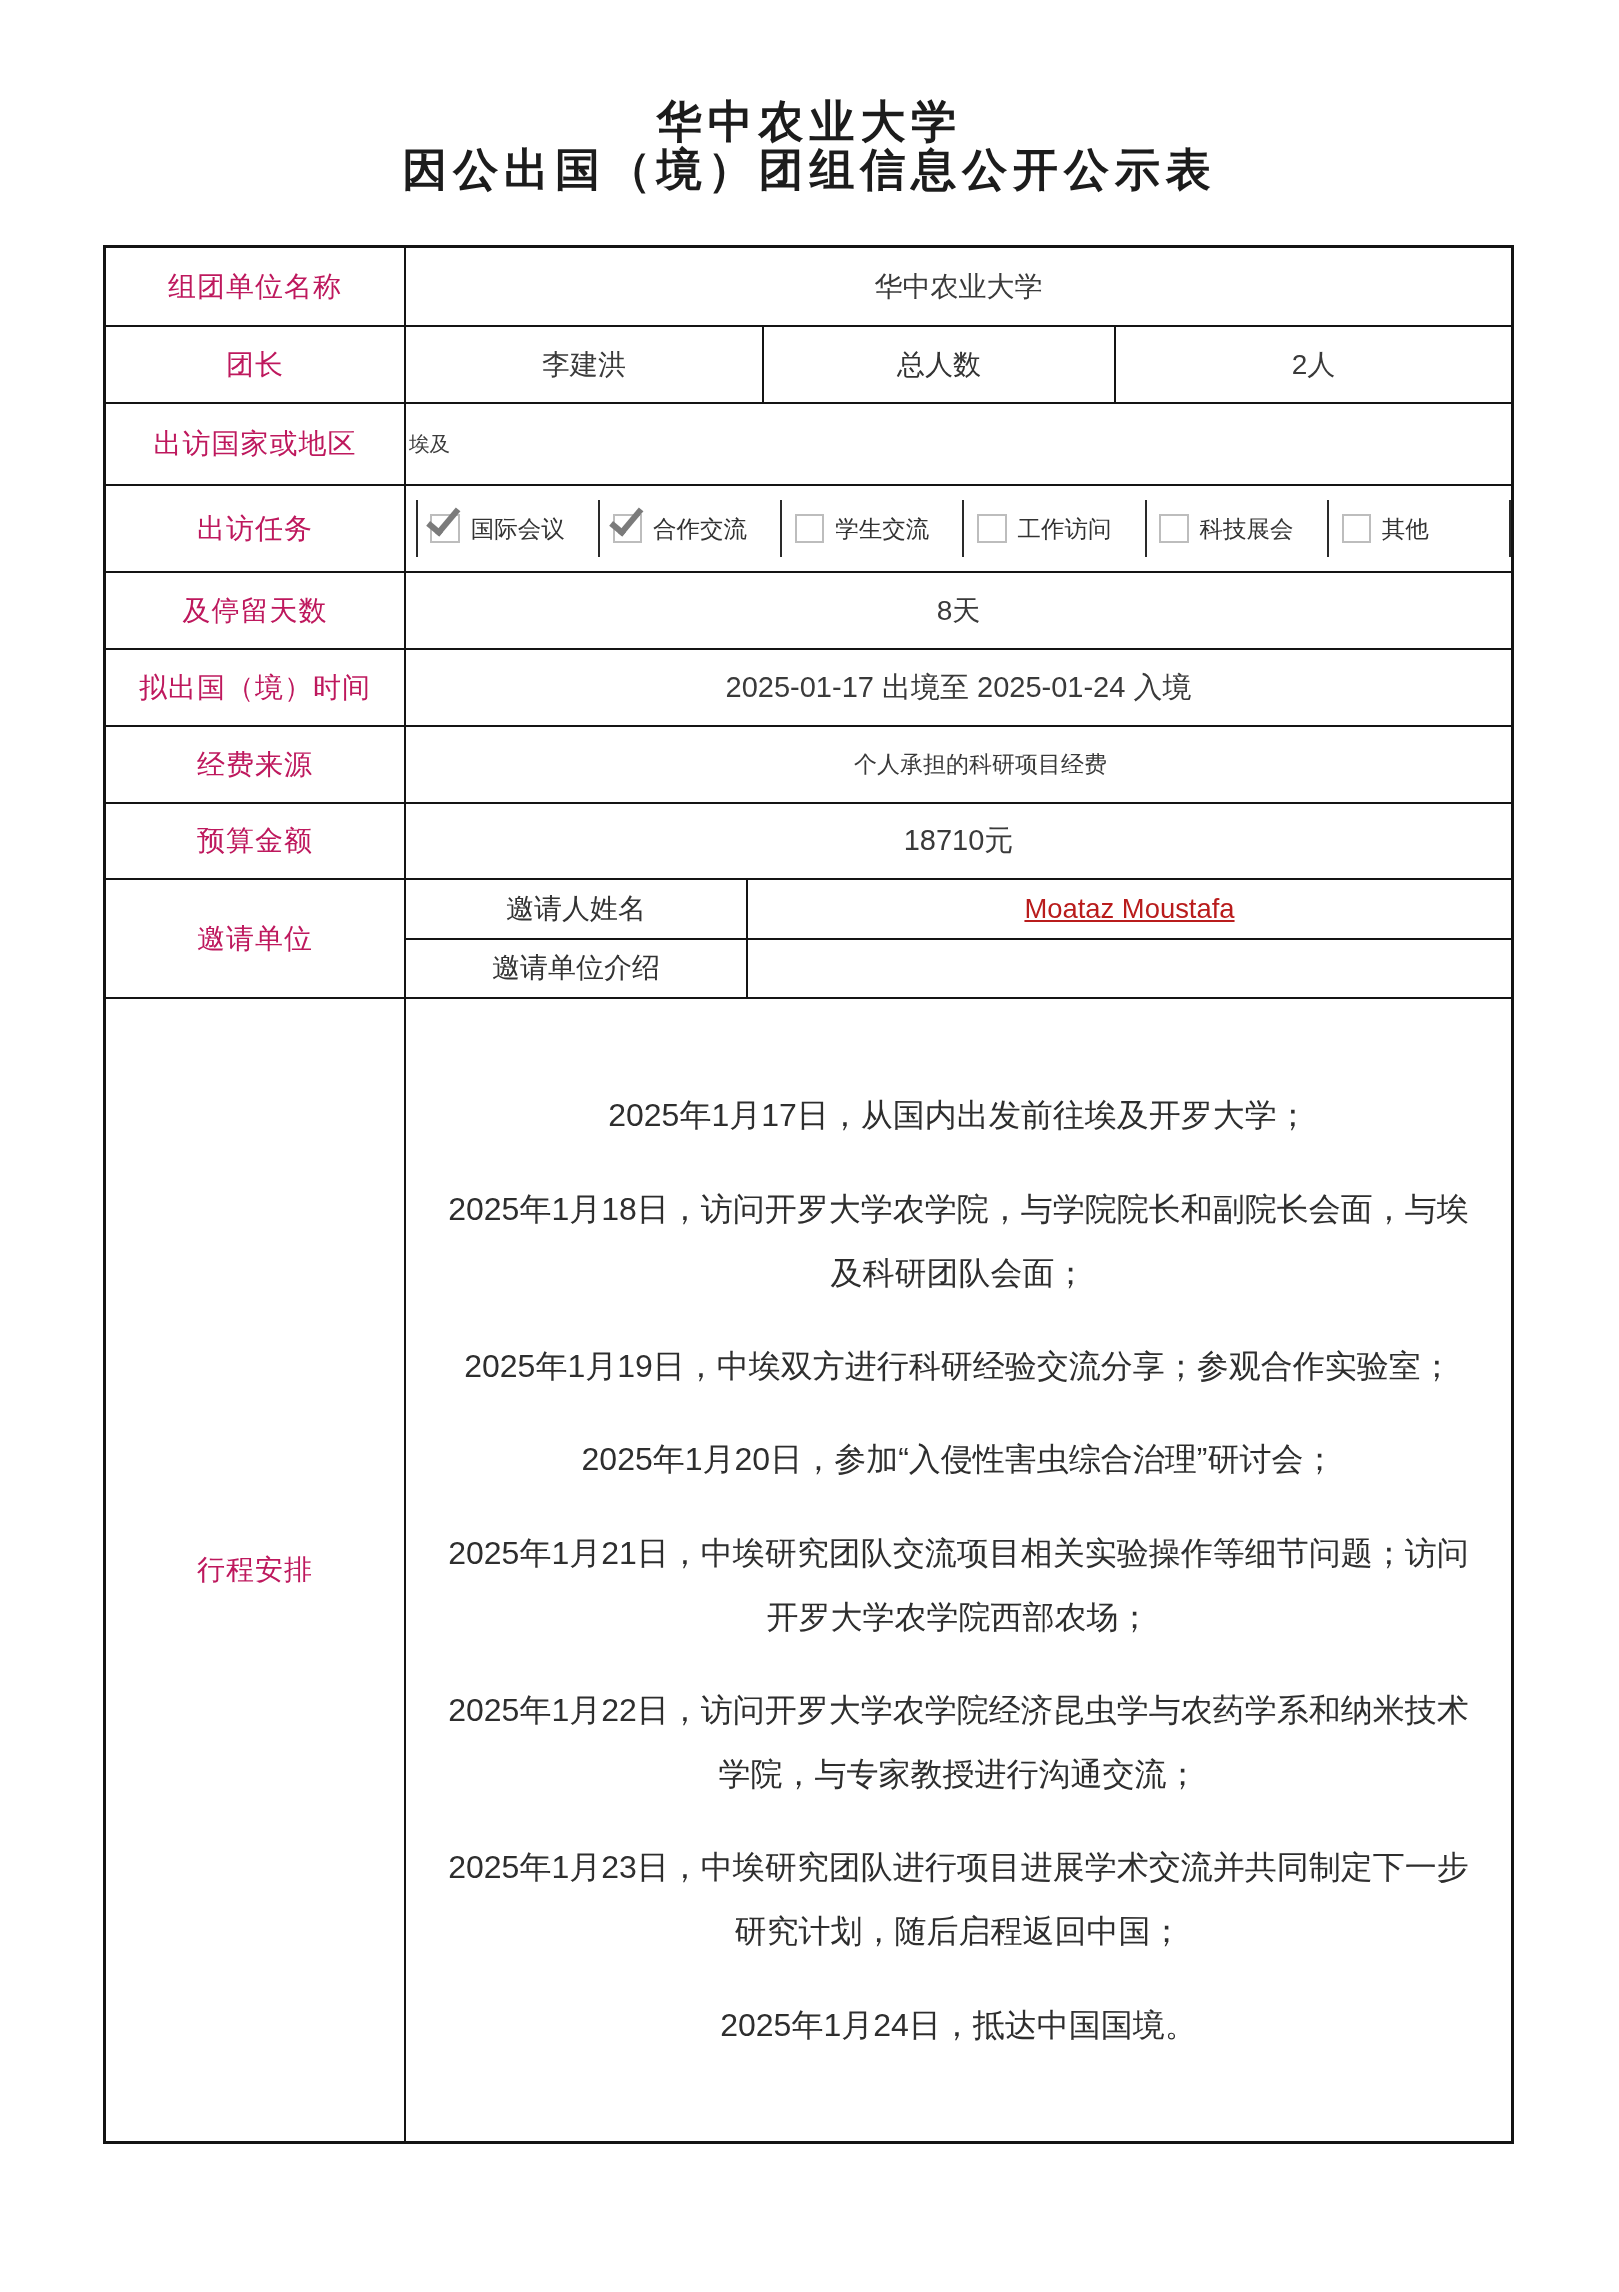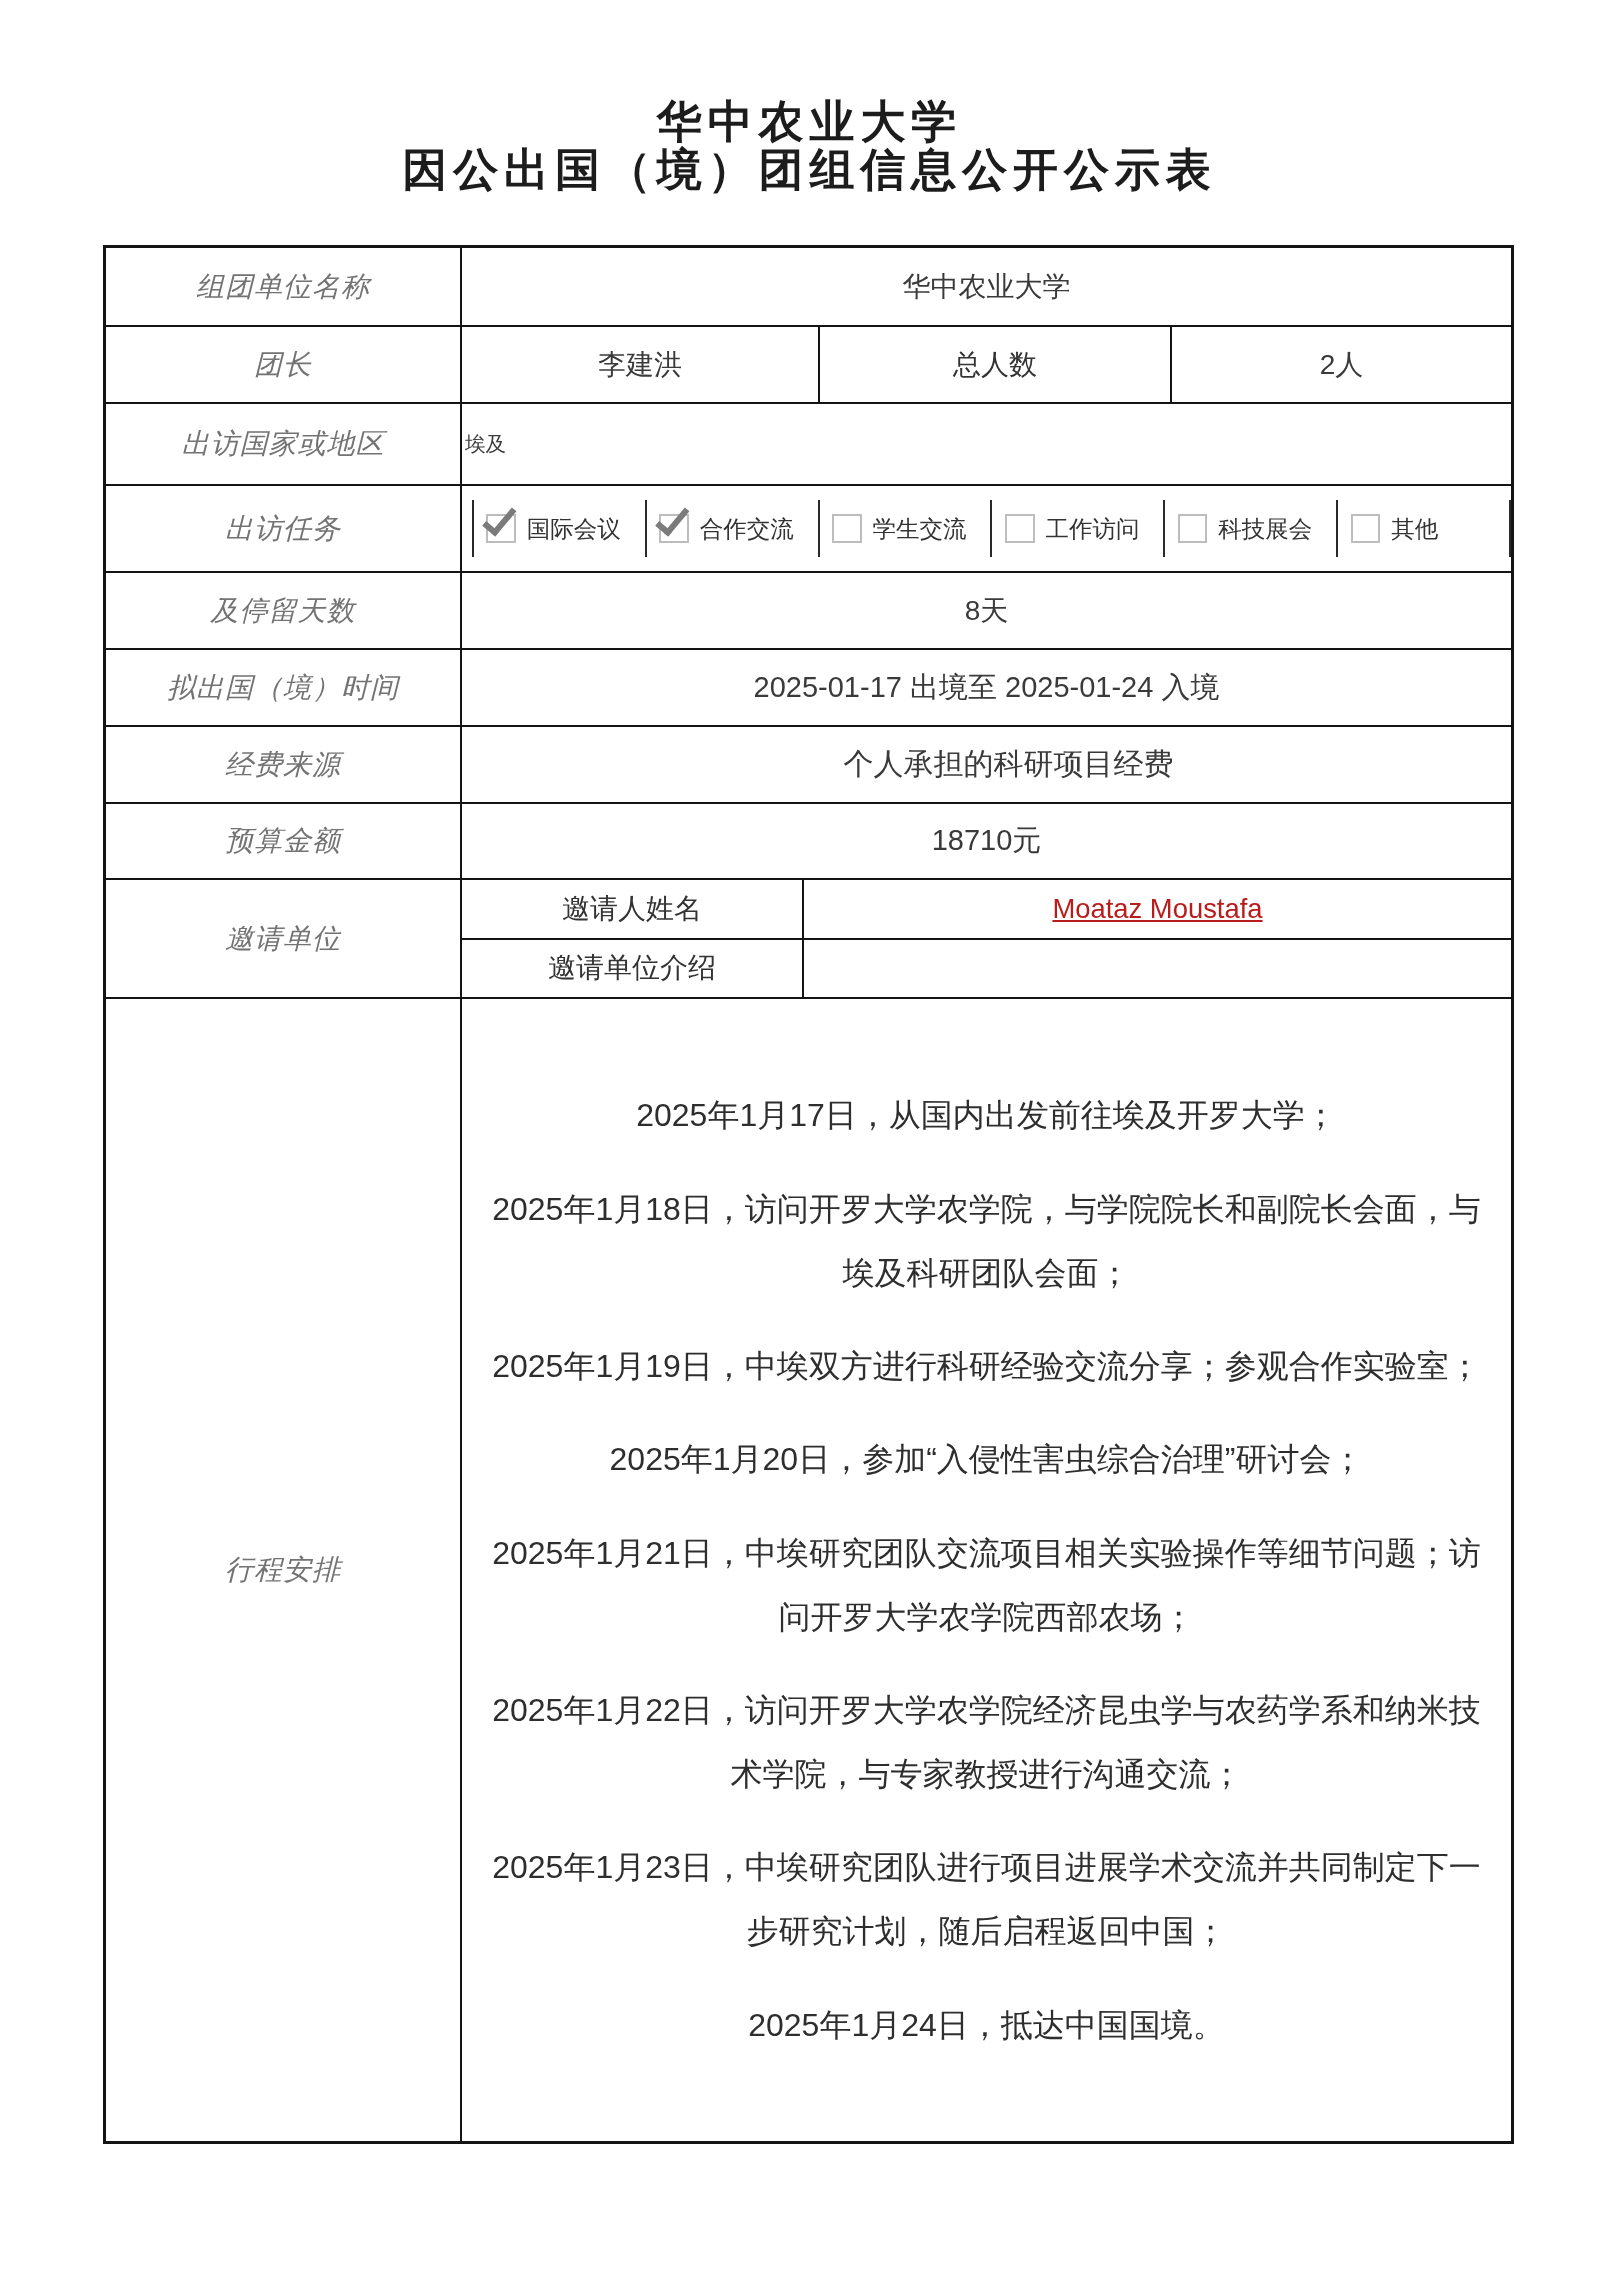--- a/index.html
+++ b/index.html
@@ -13,21 +13,21 @@
   .title-line{font-size:45px;line-height:48px;letter-spacing:5.9px;white-space:nowrap;}
   
   .form-table{
     margin-left:103px;margin-top:51px;width:1411px;
     border:3.9px solid #141414;box-sizing:border-box;background:#fff;
   }
   .row{display:flex;align-items:stretch;}
   .row + .row{border-top:2.9px solid #141414;}
   .cell{display:flex;align-items:center;justify-content:center;box-sizing:border-box;}
   .cell-r{border-right:2px solid #141414;}
-  .label-cell{width:356px;font-size:28px;color:#737373;letter-spacing:1px;text-align:center;flex:none;font-style:italic;}
+  .label-cell{width:300px;font-size:28px;color:#be185d;letter-spacing:1px;text-align:center;flex:none;}
   .value-cell{flex:1;font-size:28px;color:#3a3a3a;text-align:center;}
   
   .r-unit{min-height:77px;}
   .r-leader{min-height:75px;}
   .r-tasks{min-height:85px;}
   .r-country{min-height:80px;}
   .r-days{min-height:75px;}
   .r-dates{min-height:75px;}
   .r-funding{min-height:75px;}
   .r-budget{min-height:74px;}
@@ -46,21 +46,21 @@
   .checkbox .check{display:none;}
   .checkbox.checked .check{
     display:block;position:absolute;left:2.9px;bottom:6.9px;
     width:10.8px;height:26.5px;
     border-right:6.9px solid #7b7b7b;border-bottom:6.9px solid #7b7b7b;
     transform:rotate(40deg);
   }
   
   .country-value{flex:1;display:flex;align-items:center;justify-content:flex-start;font-size:20.6px;color:#3c3c3c;padding-left:2.9px;}
   
-  .funding-value{font-size:30px;padding-left:44px;}
+  .funding-value{font-size:23px;padding-left:44px;}
   .dates-value,.budget-value{font-size:29px;}
   
   .inviter-rows{flex:1;display:flex;flex-direction:column;}
   .inviter-row{flex:1;display:flex;align-items:stretch;}
   .inviter-row + .inviter-row{border-top:2px solid #141414;}
   .inviter-sublabel{width:342px;flex:none;font-size:28px;color:#333;}
   .inviter-subvalue{flex:1;font-size:27.4px;color:#b91c1c;text-decoration:underline;}
   
   .itinerary-content{
     flex:1;display:flex;flex-direction:column;justify-content:center;

